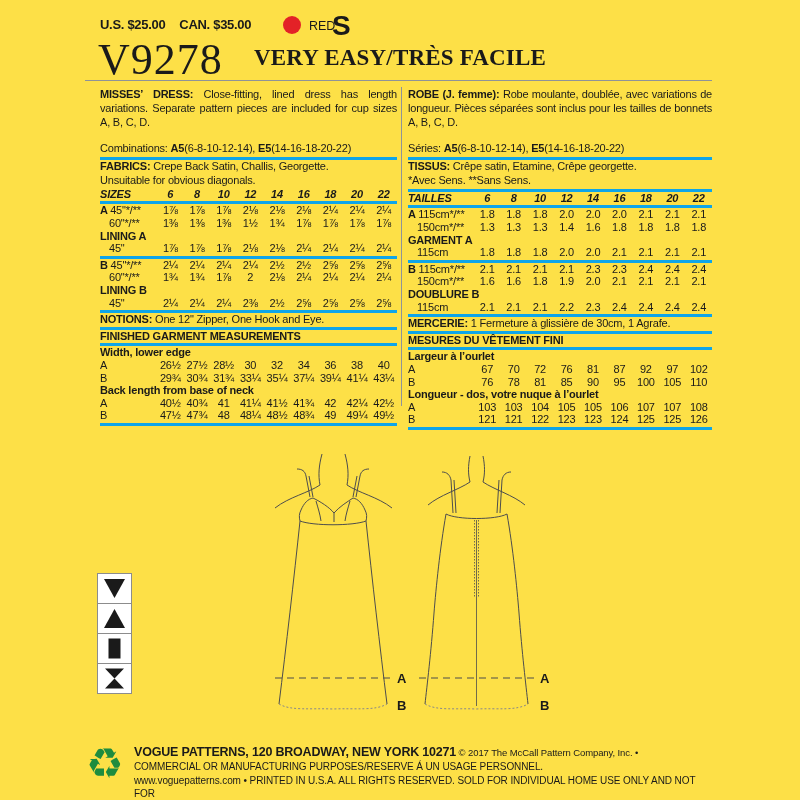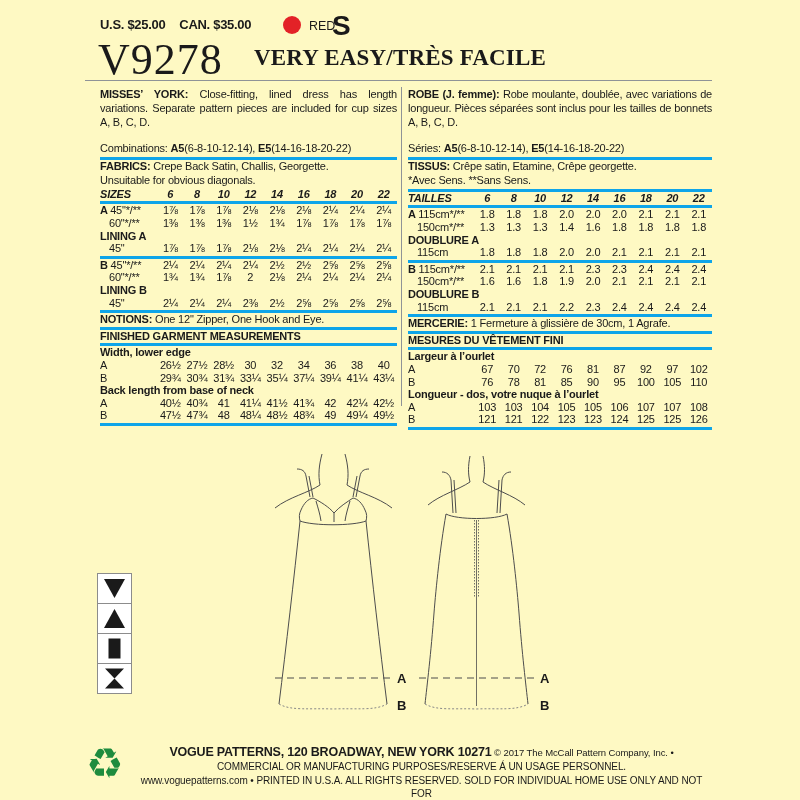--- a/index.html
+++ b/index.html
@@ -1,16 +1,16 @@
 <!DOCTYPE html>
 <html><head>
 <meta charset="utf-8">
 <style>
   html,body { margin:0; padding:0; background:#fff; }
-  .page { position:relative; width:800px; height:800px; background:#fef9c3; overflow:hidden;
+  .page { position:relative; width:800px; height:800px; background:#fde047; overflow:hidden;
           font-family:"Liberation Sans", sans-serif; color:#1a1a1a; }
   .abs { position:absolute; }
 
   
   .prices { left:100px; top:17px; font-size:13px; font-weight:bold; letter-spacing:-0.3px; }
   .prices span { margin-right:14px; }
   .red-dot { left:283px; top:16px; width:18px; height:18px; border-radius:50%; }
   .red-label { left:309px; top:19px; font-size:12.5px; font-weight:normal; }
   .size-letter { left:332px; top:10px; font-size:28px; font-weight:bold; }
   .pattern-number { left:98px; top:34px; font-family:"Liberation Serif", serif; font-size:44px; letter-spacing:1px; }
@@ -41,42 +41,42 @@
   .symbols { left:97px; top:574px; width:35px; }
   .symbox { width:33px; height:29px; border:1px solid #8c8c8c; background:#fff; margin-top:-1px;
             display:flex; align-items:center; justify-content:center; }
   .symbox svg { display:block; }
 
   
   .diagram { left:185px; top:438px; }
 
   
   .recycle { left:86px; top:743px; font-size:42px; line-height:42px; }
-  .footer-text { left:134px; top:746px; width:575px; font-size:10px; line-height:13.8px; letter-spacing:-0.1px;text-align:center; }
+  .footer-text { left:134px; top:746px; width:575px; font-size:10px; line-height:13.8px; letter-spacing:-0.1px; }
   .footer-text .l1b { font-size:12.5px; font-weight:bold; letter-spacing:-0.2px; }
   .footer-text .l1s { font-size:9.5px; }
 </style>
 </head>
 <body>
 
 <div class="page">
 
   <div class="abs prices">
     <span>U.S. $25.00</span><span>CAN. $35.00</span>
   </div>
   <div class="abs red-dot" style="background: rgb(227, 34, 39);"></div>
   <div class="abs red-label">RED</div>
   <div class="abs size-letter">S</div>
   <div class="abs pattern-number">V9278</div>
   <div class="abs difficulty">VERY EASY/TRÈS FACILE</div>
   <div class="abs header-rule"></div>
   <div class="abs col-divider"></div>
 
   <div class="abs col col-left">
-    <p class="intro"><b>MISSES’ YORK:</b><span> Close-fitting, lined dress has length variations. Separate pattern pieces are included for cup sizes A, B, C, D.</span></p>
+    <p class="intro"><b>MISSES’ DRESS:</b><span> Close-fitting, lined dress has length variations. Separate pattern pieces are included for cup sizes A, B, C, D.</span></p>
     <p class="rule"><span>Combinations: </span><b>A5</b><span>(6-8-10-12-14), </span><b>E5</b><span>(14-16-18-20-22)</span></p>
     <p><b>FABRICS:</b><span> Crepe Back Satin, Challis, Georgette.</span></p>
     <p>Unsuitable for obvious diagonals.</p>
     <div class="ytable">
         <div class="trow thead rule">
           <span class="lab">SIZES</span>
           <span class="cell">6</span>
           <span class="cell">8</span>
           <span class="cell">10</span>
           <span class="cell">12</span>
@@ -252,21 +252,21 @@
           <span class="cell">1.3</span>
           <span class="cell">1.3</span>
           <span class="cell">1.3</span>
           <span class="cell">1.4</span>
           <span class="cell">1.6</span>
           <span class="cell">1.8</span>
           <span class="cell">1.8</span>
           <span class="cell">1.8</span>
           <span class="cell">1.8</span>
         </div>
-        <div class="sec">DOUBLURE A</div>
+        <div class="sec">GARMENT A</div>
         <div class="trow rule">
           <span class="lab ind">115cm</span>
           <span class="cell">1.8</span>
           <span class="cell">1.8</span>
           <span class="cell">1.8</span>
           <span class="cell">2.0</span>
           <span class="cell">2.0</span>
           <span class="cell">2.1</span>
           <span class="cell">2.1</span>
           <span class="cell">2.1</span>

